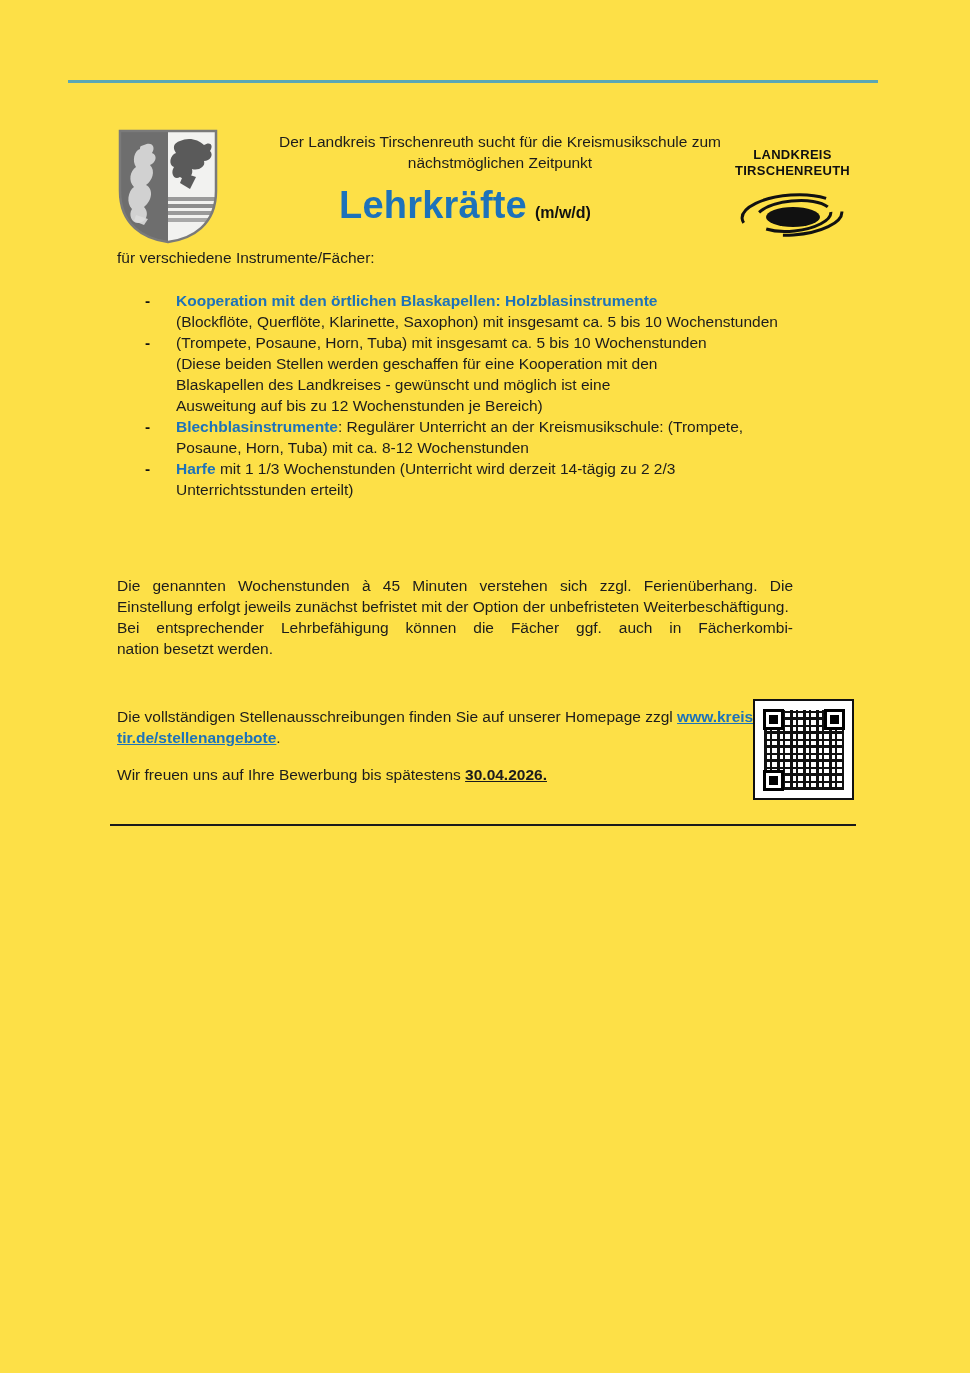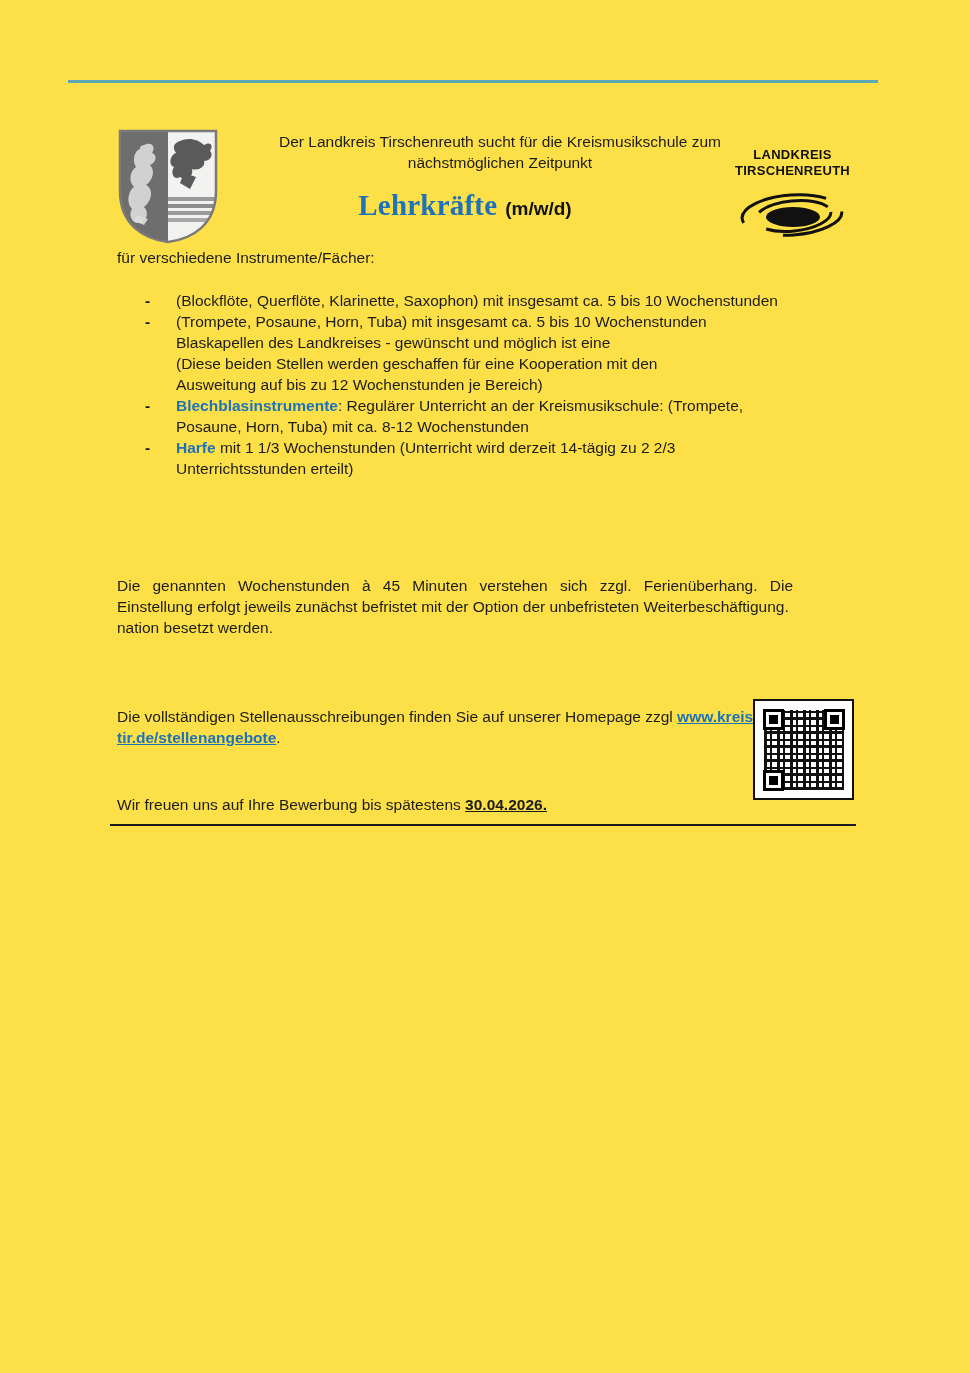--- a/index.html
+++ b/index.html
@@ -18,42 +18,42 @@
     font-size:15.5px;line-height:21px;color:var(--ink);
     overflow:hidden;
   }
   .rule-top{position:absolute;left:68px;top:80px;width:810px;height:3px;background:var(--rule-teal);}
   .rule-bottom{position:absolute;left:110px;top:824px;width:746px;height:2px;background:var(--rule-dark);}
 
   
   .coat{position:absolute;left:114px;top:127px;}
   .header-center{position:absolute;left:230px;top:131px;width:540px;text-align:center;}
   .job-title{margin-top:14px;margin-right:70px;line-height:36px;white-space:nowrap;}
-  .job-title .main{font-size:29px;font-weight:bold;color:var(--accent);letter-spacing:.2px;font-family:Liberation Serif, serif;}
-  .job-title .suffix{font-size:19px;font-weight:bold;color:#111;margin-left:8px;}
+  .job-title .main{font-size:38px;font-weight:bold;color:var(--accent);letter-spacing:.2px;}
+  .job-title .suffix{font-size:16px;font-weight:bold;color:#111;margin-left:8px;}
   .brand{position:absolute;left:720px;top:147px;width:145px;text-align:center;color:#111;}
   .brand .brand-line{font-size:13px;line-height:16px;font-weight:bold;letter-spacing:.3px;}
   .brand svg{margin-top:12px;}
 
   
   .subjects-intro{position:absolute;left:117px;top:247px;width:680px;}
   .positions{position:absolute;left:117px;top:290px;width:673px;list-style:none;}
   .positions li{position:relative;padding-left:59px;}
   .bullet{position:absolute;left:28px;top:0;font-weight:bold;color:#111;}
   .pos-title{font-weight:bold;color:var(--accent);}
   .pos-title.block{display:block;}
   .note-line{display:block;}
 
   .paragraphs{position:absolute;left:117px;top:575px;width:676px;}
   .just{text-align:justify;}
   .just-forced{text-align:justify;text-align-last:justify;}
 
   .homepage{position:absolute;left:117px;top:706px;width:650px;}
   .link{color:var(--accent);font-weight:bold;text-decoration:underline;cursor:pointer;}
-  .application{position:absolute;left:117px;top:794px;width:700px;}
+  .application{position:absolute;left:117px;top:764px;width:700px;}
   .deadline{font-weight:bold;text-decoration:underline;}
 
   
   .qr-frame{
     position:absolute;left:753px;top:699px;width:101px;height:101px;
     border:2px solid #111;background:#fff;
     display:flex;align-items:center;justify-content:center;
   }
   .qr-inner{
     position:relative;width:80px;height:80px;
@@ -114,41 +114,43 @@
       <ellipse cx="54" cy="25" rx="38" ry="15" fill="none" stroke="#111" stroke-width="3" stroke-dasharray="72 24" transform="rotate(-6 54 25)"></ellipse>
       <ellipse cx="53" cy="24" rx="50" ry="20" fill="none" stroke="#111" stroke-width="3" stroke-dasharray="98 42" stroke-dashoffset="30" transform="rotate(-4 53 24)"></ellipse>
     </svg>
   </div>
 
   <div class="subjects-intro">für verschiedene Instrumente/Fächer:</div>
 
   <ul class="positions">
     <li>
       <span class="bullet">-</span>
+      <span class="pos-title block">Kooperation mit den örtlichen Blaskapellen: Holzblasinstrumente</span>
       <span class="pos-details">(Blockflöte, Querflöte, Klarinette, Saxophon) mit insgesamt ca. 5 bis 10 Wochenstunden</span>
     </li>
     <li>
       <span class="bullet">-</span>
       <span class="pos-details">(Trompete, Posaune, Horn, Tuba) mit insgesamt ca. 5 bis 10 Wochenstunden</span>
+      <span class="note-line">(Diese beiden Stellen werden geschaffen für eine Kooperation mit den</span>
       <span class="note-line">Blaskapellen des Landkreises - gewünscht und möglich ist eine</span>
-      <span class="note-line">(Diese beiden Stellen werden geschaffen für eine Kooperation mit den</span>
       <span class="note-line">Ausweitung auf bis zu 12 Wochenstunden je Bereich)</span>
     </li>
     <li>
       <span class="bullet">-</span>
       <span class="pos-title">Blechblasinstrumente</span><span class="pos-details">: Regulärer Unterricht an der Kreismusikschule: (Trompete, Posaune, Horn, Tuba) mit ca. 8-12 Wochenstunden</span>
     </li>
     <li>
       <span class="bullet">-</span>
       <span class="pos-title">Harfe</span><span class="pos-details"> mit 1 1/3 Wochenstunden (Unterricht wird derzeit 14-tägig zu 2 2/3 Unterrichtsstunden erteilt)</span>
     </li>
   </ul>
 
   <div class="paragraphs">
     <div class="just">Die genannten Wochenstunden à 45 Minuten verstehen sich zzgl. Ferienüberhang. Die Einstellung erfolgt jeweils zunächst befristet mit der Option der unbefristeten Weiterbeschäftigung.</div>
+    <div class="just-forced">Bei entsprechender Lehrbefähigung können die Fächer ggf. auch in Fächerkombi-</div>
     <div>nation besetzt werden.</div>
   </div>
 
   <div class="homepage">
     <span>Die vollständigen Stellenausschreibungen finden Sie auf unserer Homepage zzgl </span><span class="link">www.kreis-tir.de/stellenangebote</span><span>.</span>
   </div>
 
   <div class="qr-frame">
     <div class="qr-inner">
       <div class="qr-finder tl"></div>

